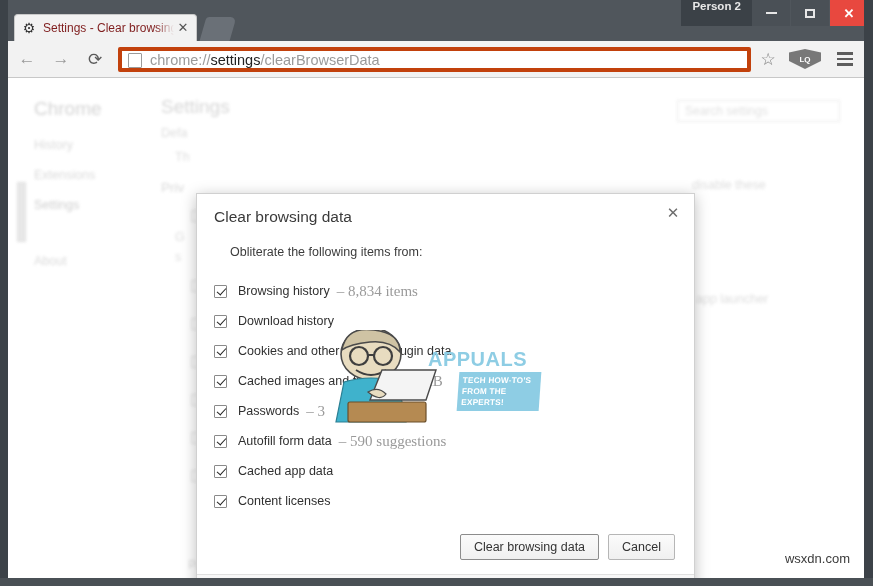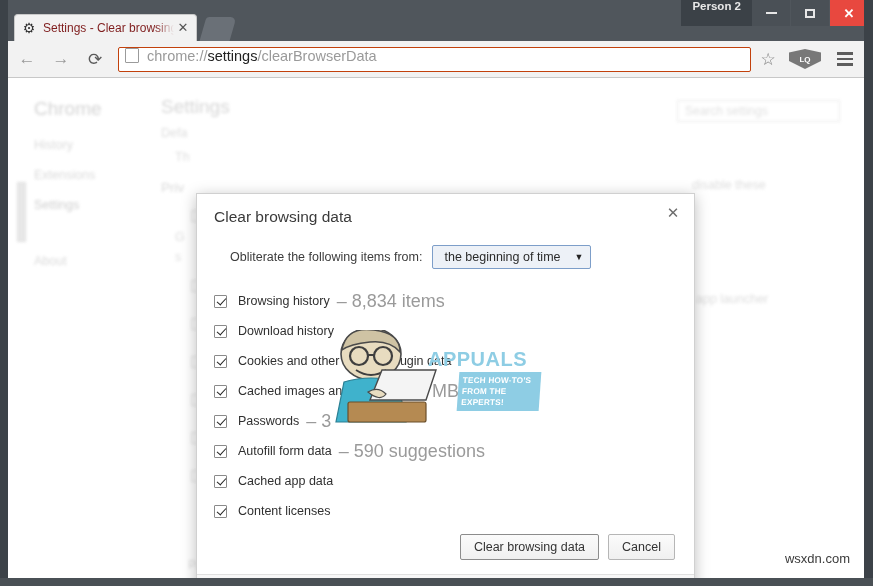--- a/index.html
+++ b/index.html
@@ -86,22 +86,22 @@
     border-bottom: 1px solid #c8c8c8;
   }
   .navbtn {
     width: 30px; height: 30px; margin-left: 4px;
     display: flex; align-items: center; justify-content: center;
     color: #9a9a9a; font-size: 17px;
   }
   #btn-reload { color: #5a5a5a; font-size: 17px; }
   #omnibox {
     flex: 1 1 auto; height: 25px; margin: 0 0 0 8px;
-    background: #fff; border: 1px solid #c2410c; border-radius: 2px;
-    display: flex; align-items: flex-start; padding: 0 6px;
+    background: #fff; border: 4px solid #c2410c; border-radius: 2px;
+    display: flex; align-items: flex-end; padding: 0 6px;
   }
   #omnibox-icon { width: 14px; height: 15px; border: 1.4px solid #9b9b9b; border-radius: 1px; margin-right: 8px; }
   #omnibox-url { font-size: 14.5px; color: #9a9a9a; white-space: nowrap; }
   #omnibox-url b { color: #222; font-weight: normal; }
   #star-icon { width: 34px; text-align: center; font-size: 17px; color: #7d7d7d; }
   #shield-icon {
     width: 32px; height: 20px; margin: 0 9px 0 4px;
     background: #787878;
     clip-path: polygon(50% 0, 100% 17%, 100% 60%, 50% 100%, 0 60%, 0 17%);
     color: #fff; font-size: 8px; font-weight: bold;
@@ -189,21 +189,21 @@
     border: 1px solid #8a8a8a; background: #fff;
     border-radius: 1px; position: relative; margin-right: 11px;
   }
   .cb::after {
     content: ""; position: absolute;
     left: 3.5px; top: 0.3px; width: 4px; height: 8px;
     border: solid #222; border-width: 0 1.8px 1.8px 0;
     transform: rotate(42deg);
   }
   .check-label { font-size: 12.5px; color: #303030; }
-  .check-detail { font-size: 18px; color: #9a9a9a; margin-left: 7px; }
+  .check-detail { font-size: 15px; color: #9a9a9a; margin-left: 7px; font-family: Liberation Serif, serif; }
 
   #dialog-actions {
     margin-top: auto;
     display: flex; justify-content: flex-end; align-items: center;
     gap: 9px; padding: 0 19px 14px 0;
   }
   .dlgbtn {
     height: 26px; padding: 0 13px;
     background: linear-gradient(#fbfbfb, #f0f0f0);
     border: 1px solid #b6b6b6; border-radius: 2px;
@@ -334,24 +334,20 @@
       <div id="bg-scroll-handle"></div>
     </div>
 
     <div id="dialog">
 
       <div id="dialog-close">✕</div>
       <div id="dialog-title">Clear browsing data</div>
 
       <div id="obliterate-row">
         <span id="obliterate-label">Obliterate the following items from:</span>
-        <div id="timeframe-select">
-          <span>the beginning of time</span>
-          <span id="timeframe-arrow">▼</span>
-        </div>
       </div>
 
       <div id="checklist">
         <div class="check-row">
           <span class="cb"></span>
           <span class="check-label">Browsing history</span>
           <span class="check-detail">–  8,834 items</span>
         </div>
         <div class="check-row">
           <span class="cb"></span>

